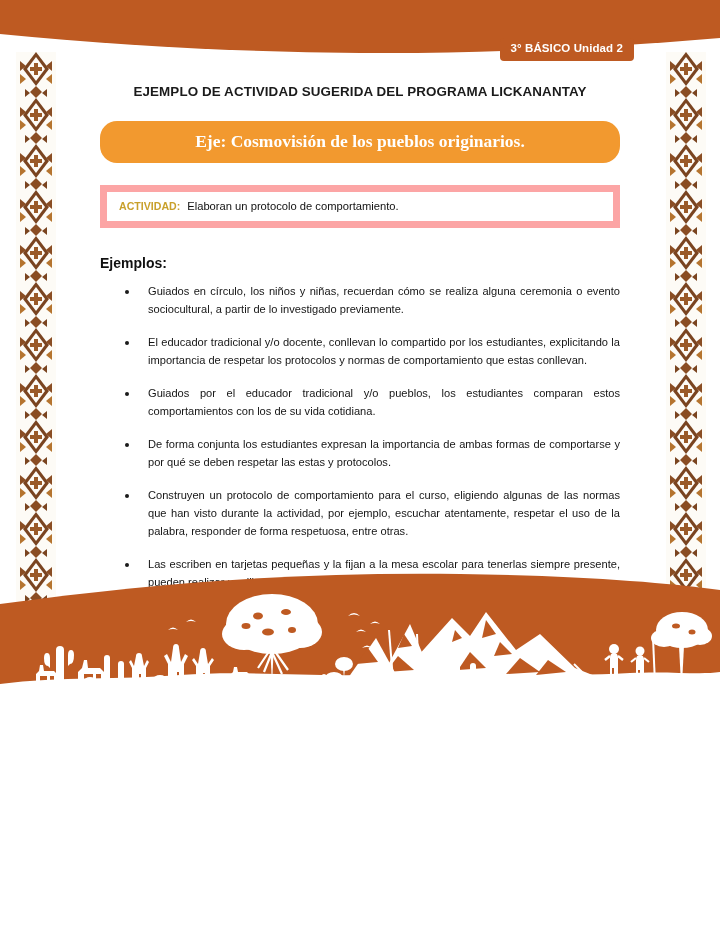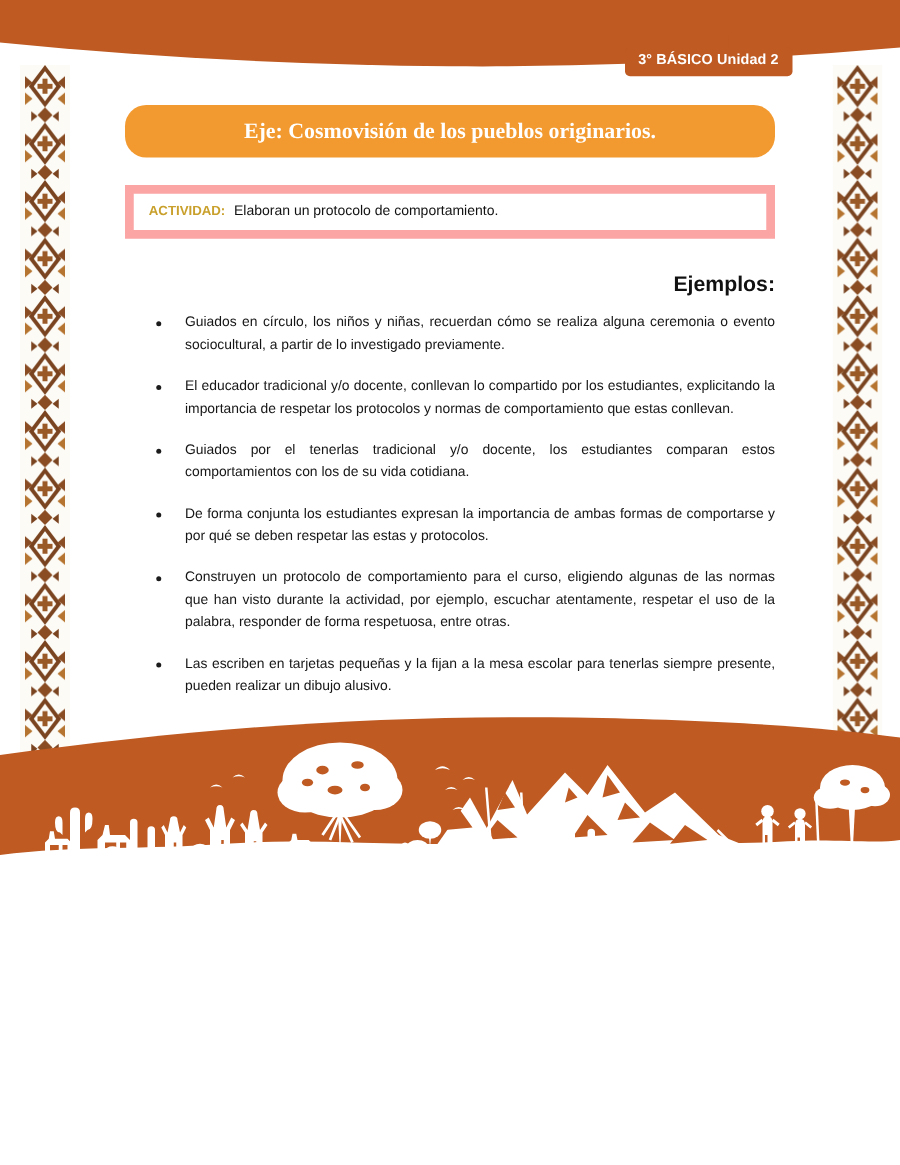--- a/index.html
+++ b/index.html
@@ -63,23 +63,22 @@
     border:7px solid #fca5a5;
     padding:8px 10px 9px 12px;
     margin:0 0 27px 0;
     display:flex;align-items:baseline;gap:7px;
     background:#fff;
   }
   #actividad-label{color:#C9A02B;font-size:10.6px;font-weight:bold;white-space:nowrap;}
   #actividad-text{color:#111;font-size:11.2px;}
 
   #ejemplos-heading{
-    font-size:17px;font-weight:bold;color:#111;
+    font-size:14px;font-weight:bold;color:#111;
     margin:0 0 12px 0;
-    text-align:right;
   }
 
   ul#bullet-list{list-style:none;margin:0;padding:0;}
   ul#bullet-list li{
     position:relative;
     padding-left:48px;
     margin-bottom:15px;
     font-size:11.1px;
     line-height:1.62;
     color:#151515;
@@ -155,34 +154,35 @@
           <rect width="40" height="46" fill="#FDFBF6"></rect>
           <use href="#motif2"></use>
         </pattern>
       </defs>
       <rect x="0" y="0" width="40" height="800" fill="url(#textile2)"></rect>
     </svg>
   </div>
 
   <div id="content">
 
+    <h1 id="doc-title">EJEMPLO DE ACTIVIDAD SUGERIDA DEL PROGRAMA LICKANANTAY</h1>
 
     <div id="eje-banner">Eje: Cosmovisión de los pueblos originarios.</div>
 
     <div id="actividad-box">
       <span id="actividad-label">ACTIVIDAD:</span>
       <span id="actividad-text">Elaboran un protocolo de comportamiento.</span>
     </div>
 
     <div id="ejemplos-heading">Ejemplos:</div>
 
     <ul id="bullet-list">
       <li>Guiados en círculo, los niños y niñas, recuerdan cómo se realiza alguna ceremonia o evento sociocultural, a partir de lo investigado previamente.</li>
       <li>El educador tradicional y/o docente, conllevan lo compartido por los estudiantes, explicitando la importancia de respetar los protocolos y normas de comportamiento que estas conllevan.</li>
-      <li>Guiados por el tenerlas tradicional y/o docente, los estudiantes comparan estos comportamientos con los de su vida cotidiana.</li>
+      <li>Guiados por el educador tradicional y/o pueblos, los estudiantes comparan estos comportamientos con los de su vida cotidiana.</li>
       <li>De forma conjunta los estudiantes expresan la importancia de ambas formas de comportarse y por qué se deben respetar las estas y protocolos.</li>
       <li>Construyen un protocolo de comportamiento para el curso, eligiendo algunas de las normas que han visto durante la actividad, por ejemplo, escuchar atentamente, respetar el uso de la palabra, responder de forma respetuosa, entre otras.</li>
       <li>Las escriben en tarjetas pequeñas y la fijan a la mesa escolar para tenerlas siempre presente, pueden realizar un dibujo alusivo.</li>
     </ul>
   </div>
 
   <div id="footer-band">
     <svg width="720" height="120" viewBox="0 0 720 120" xmlns="http://www.w3.org/2000/svg">
 
       <path d="M0,32 C160,10 300,0 460,2 C580,4 660,10 720,18 L720,120 L0,120 Z" fill="#BE5A22"></path>

